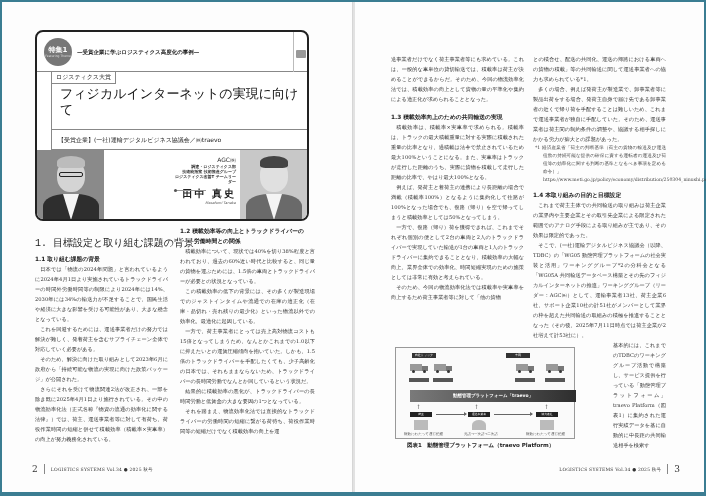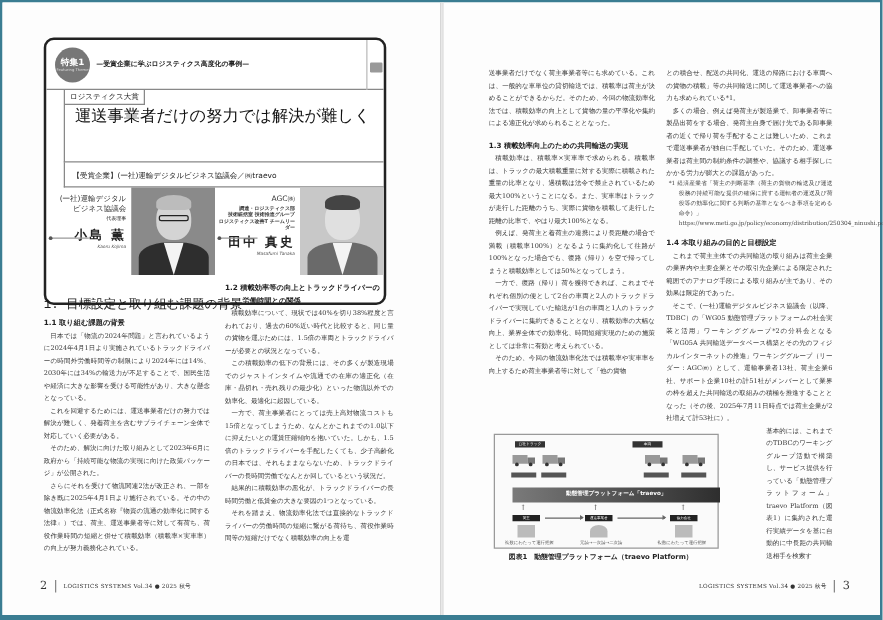--- a/index.html
+++ b/index.html
@@ -13,21 +13,21 @@
   .spread {
     position: absolute; left: 2px; top: 2px; width: 702px; height: 490px;
     background: #fff; display: flex;
   }
   .page { position: relative; width: 351px; height: 490px; background: #fdfdfd; }
   .page.left { border-right: 1px solid #d6d6d6; }
   .page.right { border-left: 2px solid #e2e2e2; }
 
   
   .feature-box {
-    position: absolute; left: 33px; top: 28px; width: 274px; height: 214px;
+    position: absolute; left: 33px; top: 28px; width: 274px; height: 191px;
     border: 2px solid #222; border-radius: 8px; background: #fff; overflow: hidden;
   }
   .fb-top { height: 40px; display: flex; align-items: center; border-bottom: 1px solid #888; position: relative; }
   .badge {
     width: 28px; height: 28px; border-radius: 50%; background: #777; color: #fff;
     margin-left: 7px; display: flex; flex-direction: column; align-items: center; justify-content: center;
     font-family: "DejaVu Sans", sans-serif;
   }
   .badge .b1 { font-size: 7px; font-weight: bold; line-height: 8px; }
   .badge .b2 { font-size: 3px; line-height: 4px; color: #ddd; }
@@ -138,36 +138,28 @@
           <div class="fb-sub">—受賞企業に学ぶロジスティクス高度化の事例—</div>
         </div>
         <div class="fb-side">
           <div class="ico"></div>
         </div>
       </div>
 
       <div class="fb-body">
         <span class="cat-label">ロジスティクス大賞</span>
         <div class="main-title">
-          <div>運送事業者だけの努力では解決が難しく</div>
+          <div>フィジカルインターネットの実現に向けて</div>
         </div>
       </div>
 
       <div class="winner-line">【受賞企業】(一社)運輸デジタルビジネス協議会／㈱traevo</div>
 
       <div class="people">
         <div class="person">
-          <div class="person-info">
-            <div class="org">(一社)運輸デジタル</div>
-            <div class="org">ビジネス協議会</div>
-            <div class="role">代表理事</div>
-            <div class="dotline"></div>
-            <div class="pname">小島 薫</div>
-            <div class="roman">Kaoru Kojima</div>
-          </div>
           <div class="photo p1">
             <div class="body-shape"></div>
               <div class="shirt"></div>
             <div class="head"></div>
               <div class="hair"></div>
               <div class="glasses"></div>
           </div>
         </div>
         <div class="person">
           <div class="person-info">

